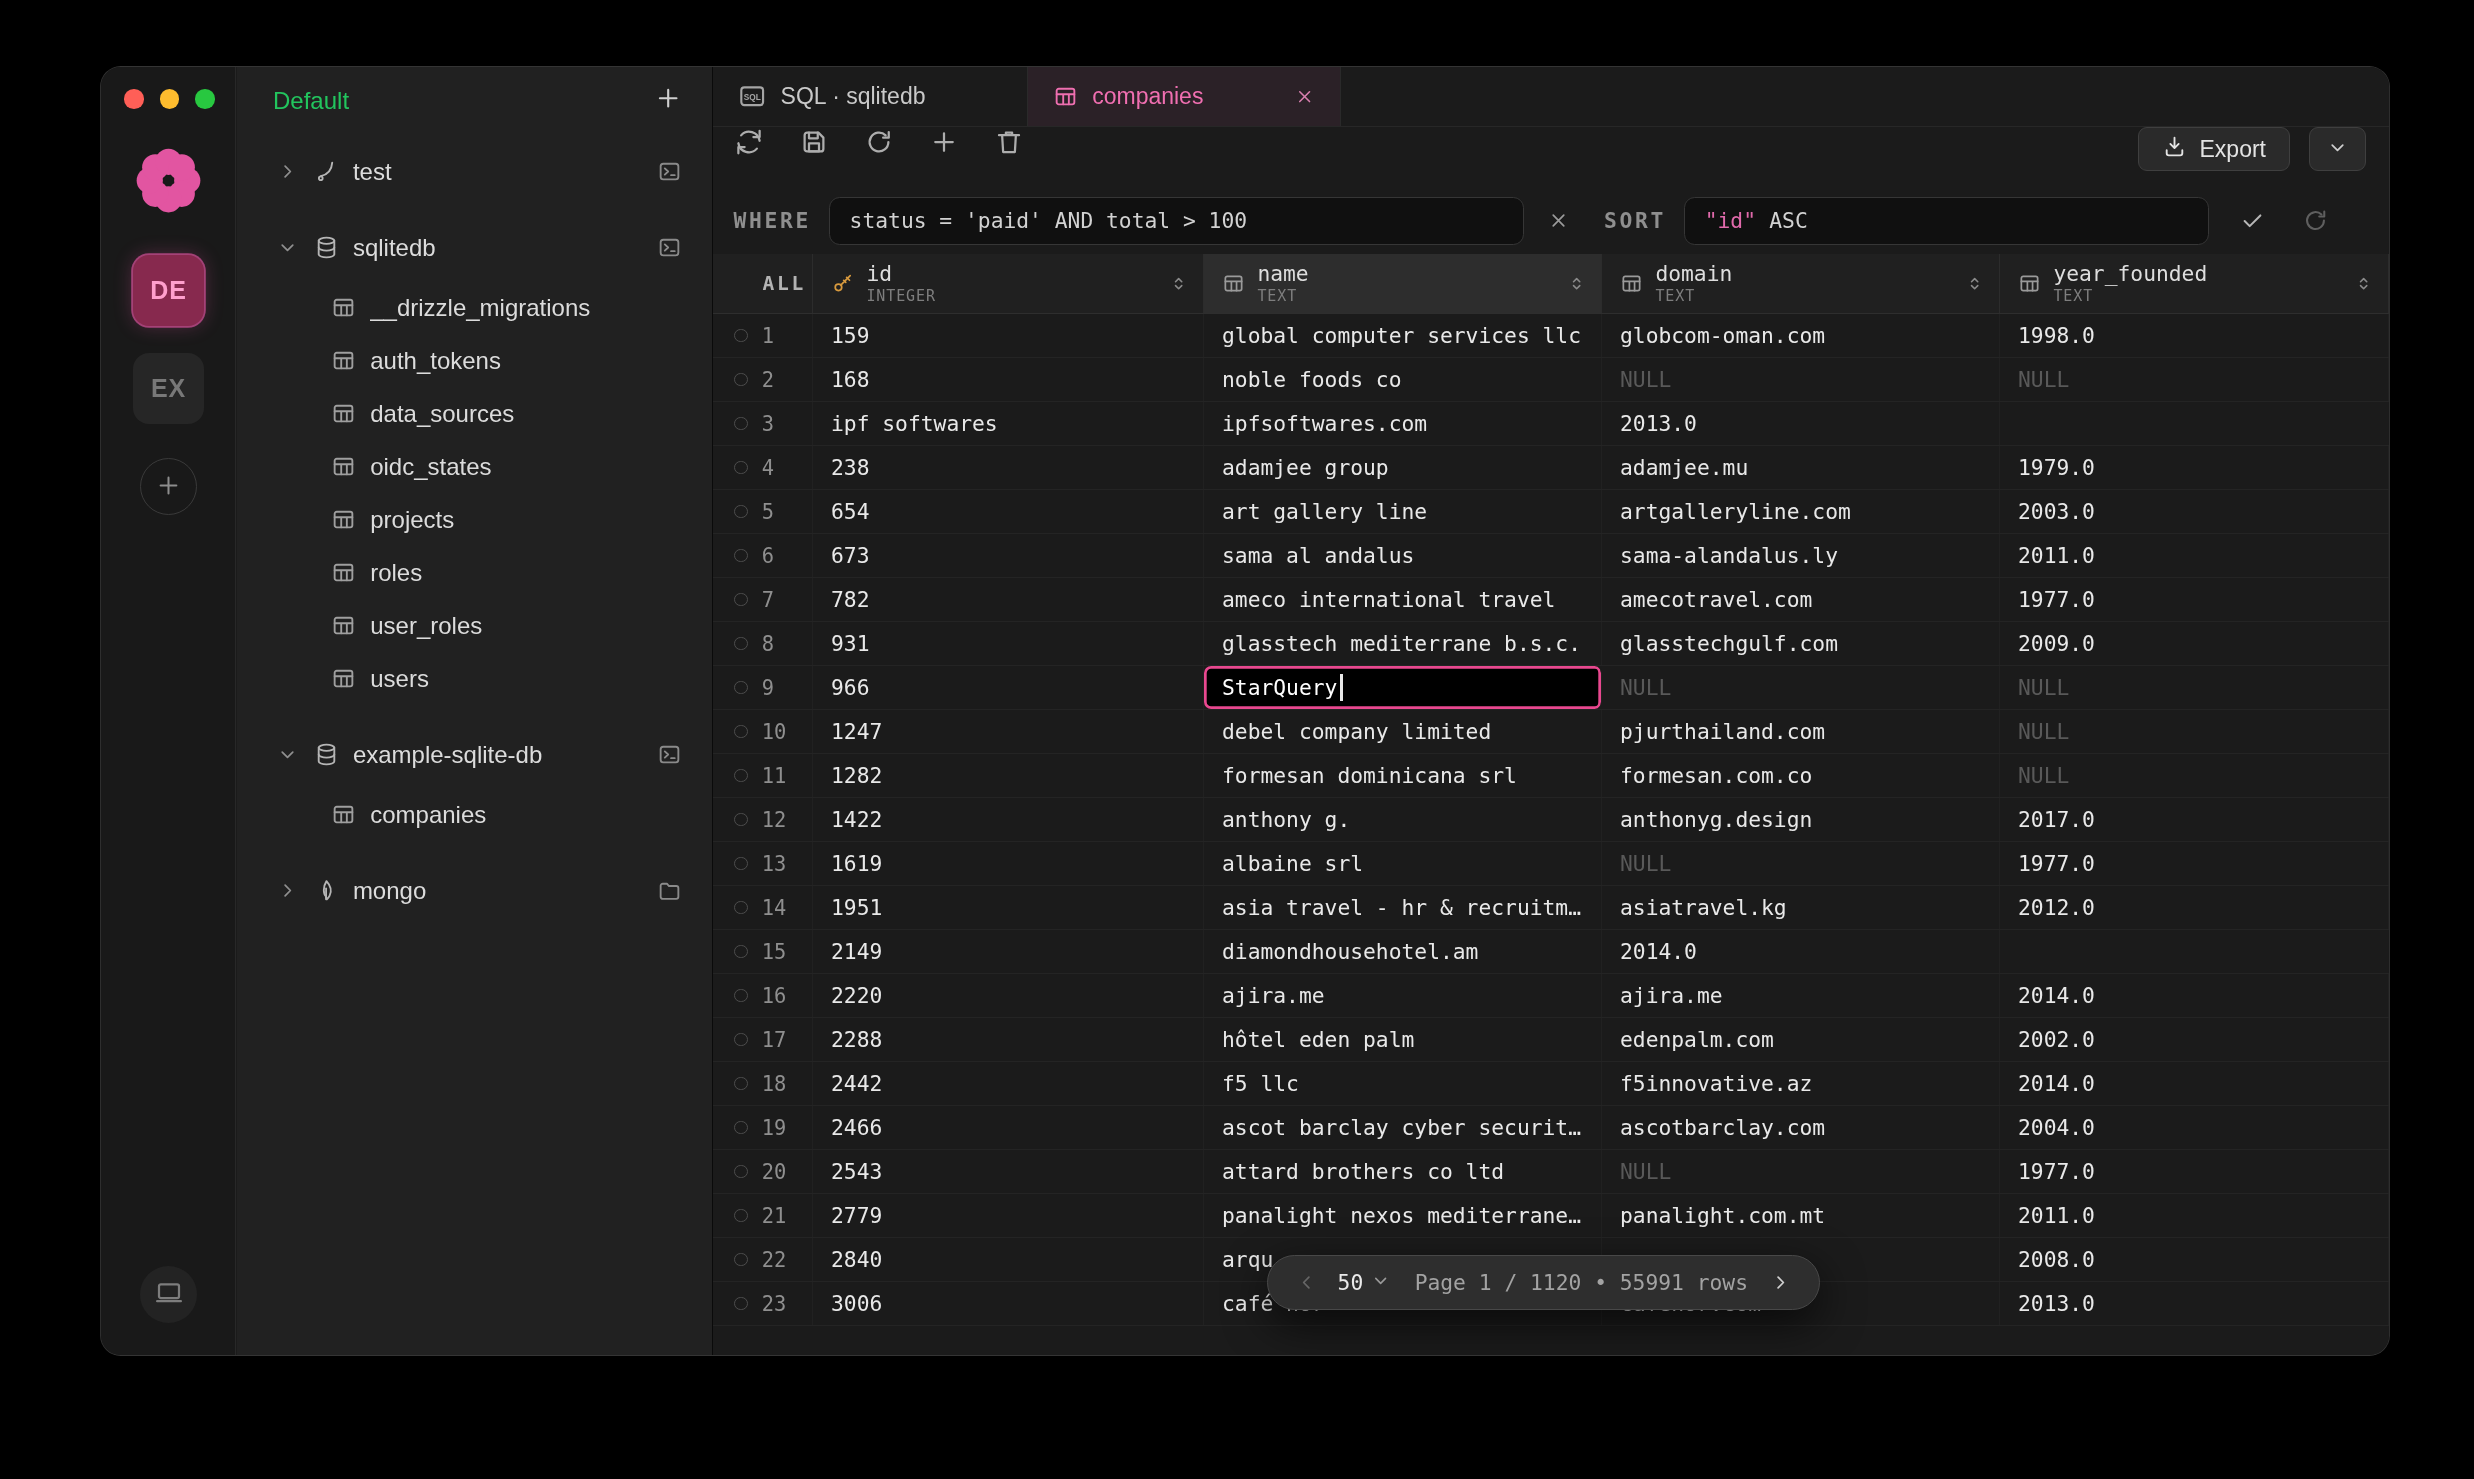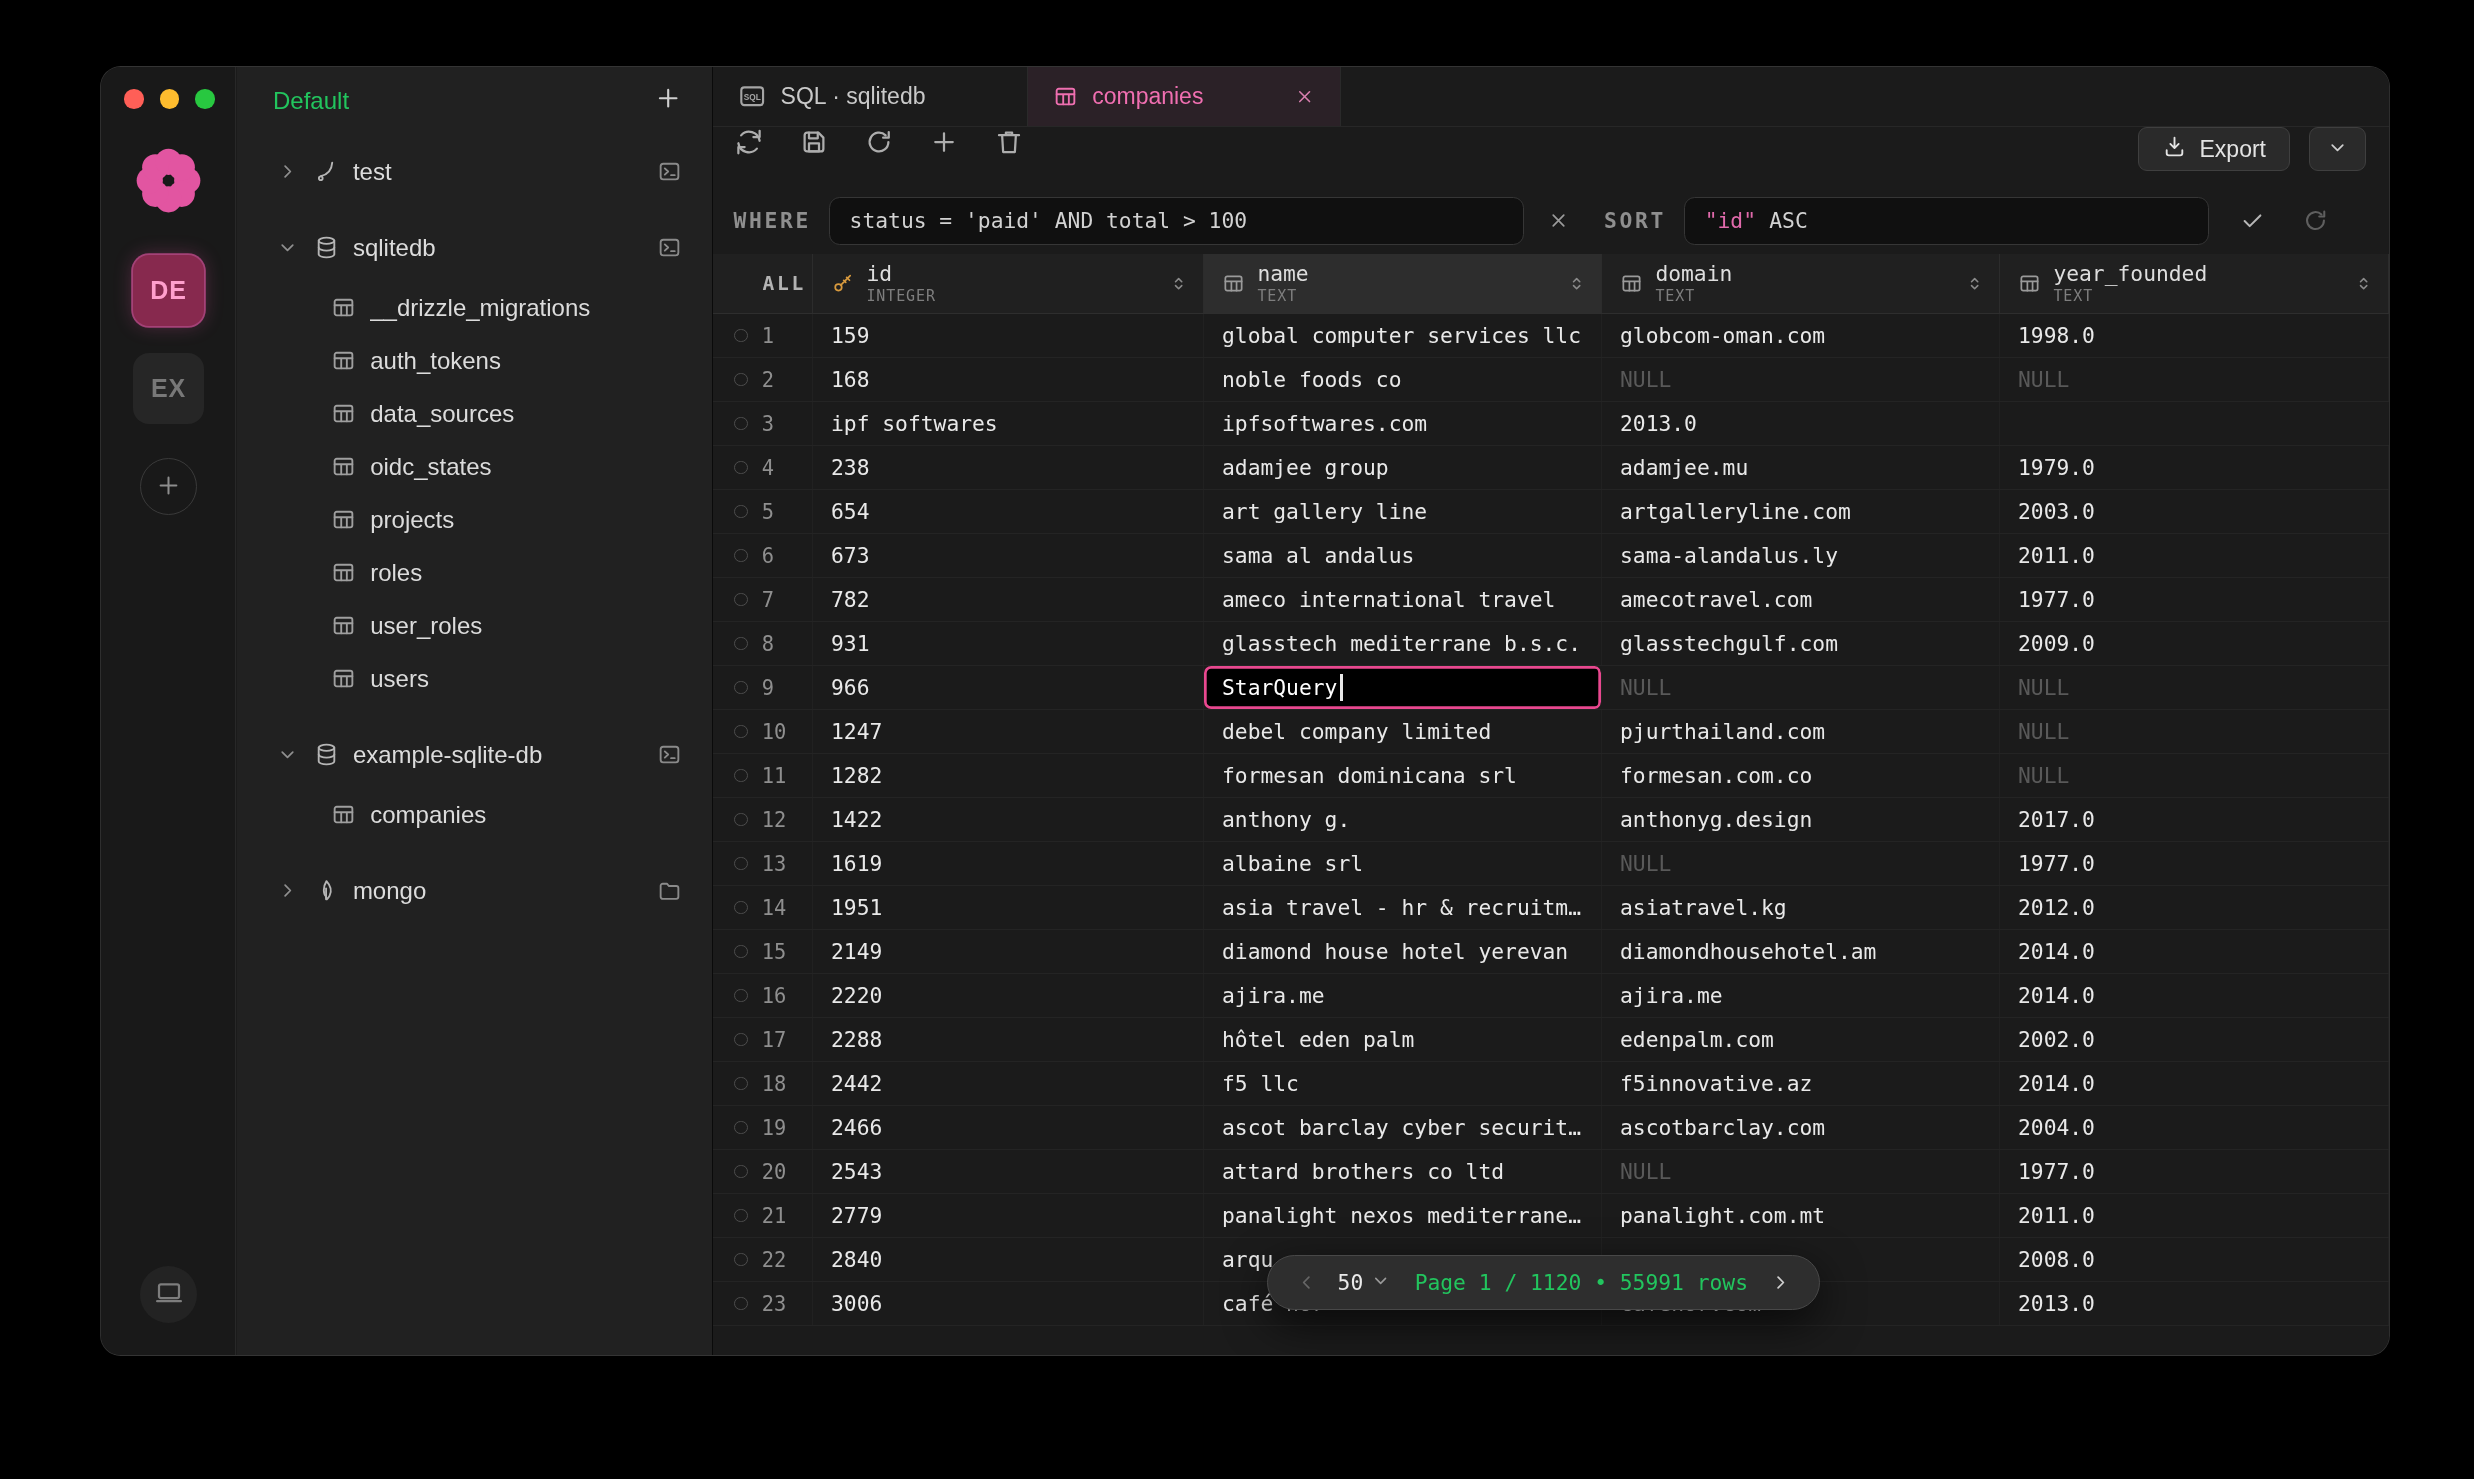--- a/index.html
+++ b/index.html
@@ -97,21 +97,21 @@
   .cell.editing { box-shadow:inset 0 0 0 2.7px #e8488f; background:#000; border-radius:7.1px; color:#ffffff; }
   .caret { display:inline-block; width:2.7px; height:27px; background:#e8e8e8; margin-left:2.7px; }
 
   .pagepill { position:absolute; left:1166px; top:1188px; height:55px; border-radius:30px;
               background:#2e2e2e; border:0.9px solid #484848; box-shadow:0 14.2px 44px rgba(0,0,0,.65);
               display:flex; align-items:center; padding:0 27px; z-index:30;
               font-family:"DejaVu Sans Mono",monospace; font-size:21.3px; }
   .pp-prev { color:#666666; display:flex; }
   .pp-size { margin-left:19.6px; color:#eaeaea; display:flex; gap:7.1px; }
   .pp-size .ppcaret { color:#9a9a9a; display:flex; }
-  .pp-label { margin-left:23px; color:#22c55e; white-space:pre; }
+  .pp-label { margin-left:23px; color:#a3a3a3; white-space:pre; }
   .pp-next { margin-left:21.3px; color:#d0d0d0; display:flex; }
 </style>
 </head>
 <body>
 
 <div class="window">
 
   <div class="rail">
     <div class="traffic">
       <span class="dot r"></span>
@@ -657,21 +657,20 @@
           <div class="cell">asia travel - hr &amp; recruitm…</div>
           <div class="cell">asiatravel.kg</div>
           <div class="cell">2012.0</div>
         </div>
         <div class="grow">
           <div class="cell numcell">
             <span class="ringspan"></span>
             <span>15</span>
           </div>
           <div class="cell">2149</div>
-          <div class="cell">diamond house hotel yerevan</div>
           <div class="cell">diamondhousehotel.am</div>
           <div class="cell">2014.0</div>
         </div>
         <div class="grow">
           <div class="cell numcell">
             <span class="ringspan"></span>
             <span>16</span>
           </div>
           <div class="cell">2220</div>
           <div class="cell">ajira.me</div>

